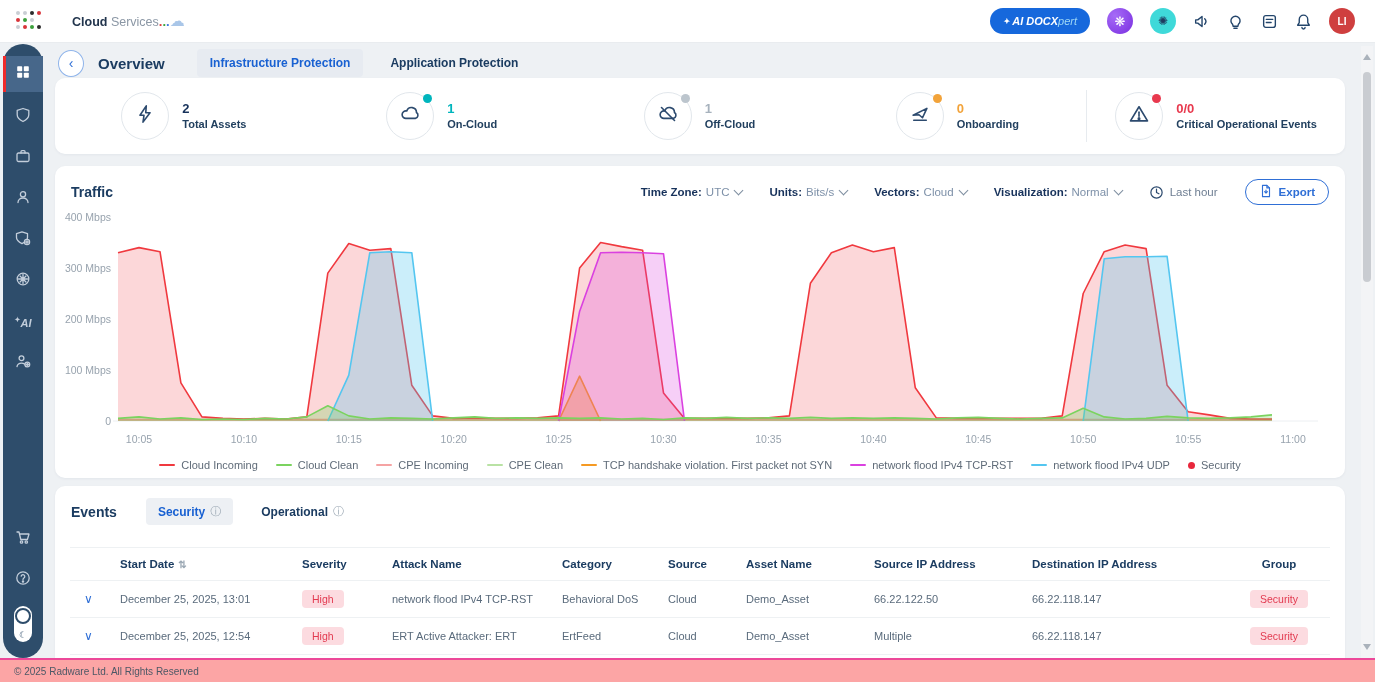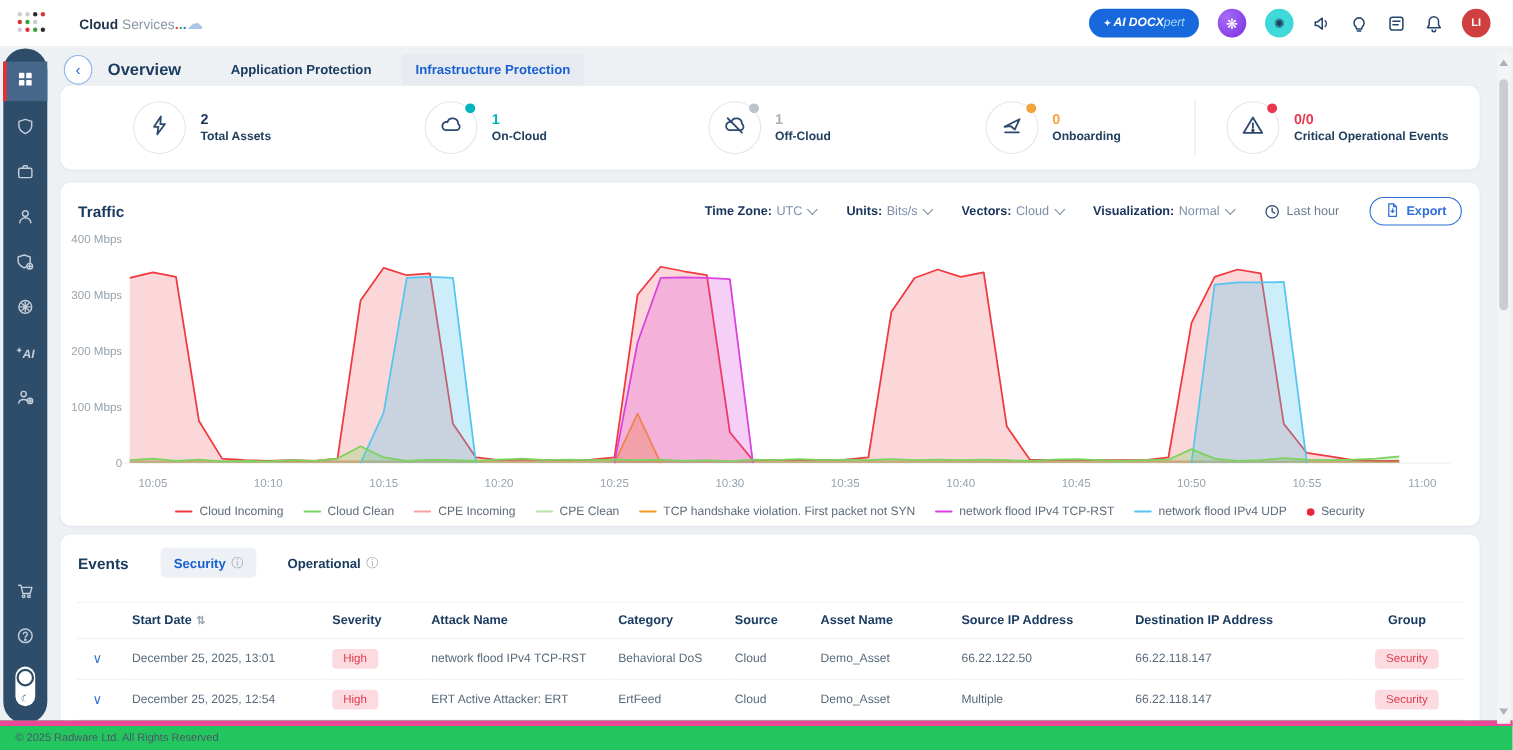--- a/index.html
+++ b/index.html
@@ -99,22 +99,22 @@
   table.ev{border-collapse:collapse;table-layout:fixed;width:1260px;margin:22px 15px 0 15px;}
   table.ev th{font-size:11.5px;color:#1b3c61;text-align:left;font-weight:bold;padding:10px 6px;
       border-top:1px solid #eef1f3;border-bottom:1px solid #eef1f3;white-space:nowrap;overflow:hidden;}
   table.ev td{font-size:11px;color:#5a6b7c;padding:9px 6px;border-bottom:1px solid #eef1f3;
       white-space:nowrap;overflow:hidden;}
   .sort-ic{color:#9aa7b3;font-size:10px;margin-left:4px;}
   .row-chev{color:#2f6fd6;font-size:12px;cursor:pointer;padding-left:8px;}
   .badge{display:inline-block;background:#fcdbe0;color:#e23a50;font-size:10.5px;padding:3px 10px;border-radius:4px;}
   .c-center{text-align:center !important;}
   
-  .footer{position:absolute;left:0;bottom:0;width:1375px;height:22px;background:#22c55e;
-          border-top:5px solid #ec4899;display:flex;align-items:center;font-size:10px;color:#4c5866;z-index:6;}
+  .footer{position:absolute;left:0;bottom:0;width:1375px;height:22px;background:#fca5a5;
+          border-top:2px solid #ec4899;display:flex;align-items:center;font-size:10px;color:#4c5866;z-index:6;}
   .footer .copy{margin-left:14px;}
   .footer .links{margin-left:auto;margin-right:40px;display:flex;gap:26px;}
   .footer .links span{cursor:pointer;}
   
   .vscroll{position:absolute;right:2px;top:46px;width:12px;height:612px;background:#f3f4f6;z-index:7;}
   .vs-thumb{position:absolute;left:2px;top:26px;width:8px;height:210px;background:#c9ccd1;border-radius:4px;}
   .vs-arrow{position:absolute;left:2px;width:0;height:0;border-left:4px solid transparent;border-right:4px solid transparent;}
   .vs-up{top:8px;border-bottom:6px solid #aab2bb;}
   .vs-down{bottom:8px;border-top:6px solid #aab2bb;}
 </style>
@@ -243,22 +243,22 @@
     </div>
     <div class="theme-toggle">
   <span class="knob"></span>
   <span class="moon">☾</span>
     </div>
   </div>
 
 <div class="nav-row">
   <div class="back-btn">‹</div>
   <div class="page-title">Overview</div>
+  <div class="nav-tab active">Infrastructure Protection</div>
   <div class="nav-tab">Application Protection</div>
-  <div class="nav-tab active">Infrastructure Protection</div>
 </div>
 
 <div class="card stats-card" id="stats-row">
     <div class="stat">
     <div class="stat-circle">
       <span><svg viewBox="0 0 16 16" width="20" height="20" fill="none" stroke="currentColor" stroke-width="1.3" stroke-linecap="round" stroke-linejoin="round">
             <path d="M9 1.5 L4 9 h3.2 L6.4 14.5 L12 7 H8.6 Z"></path>
           </svg></span>
     </div>
     <div>

